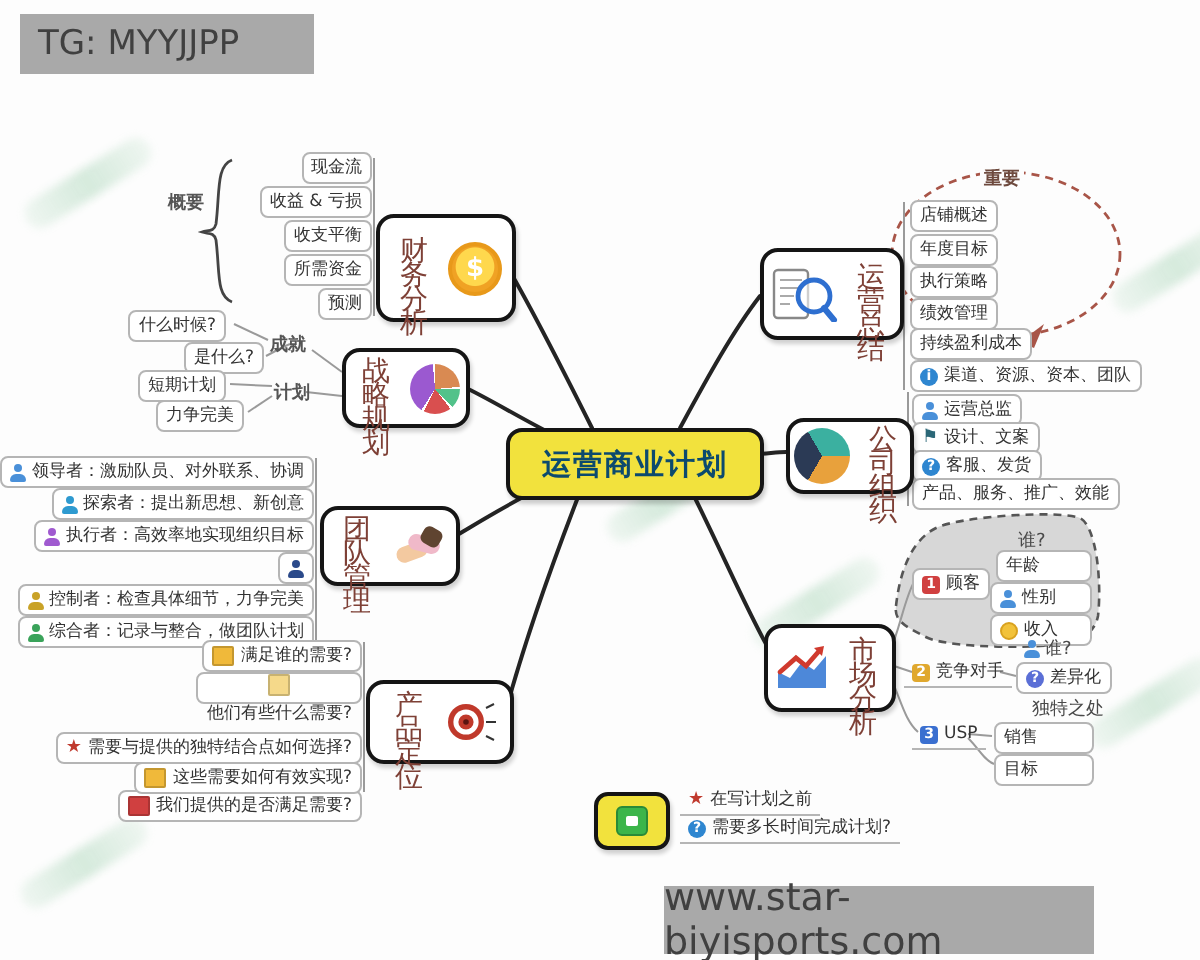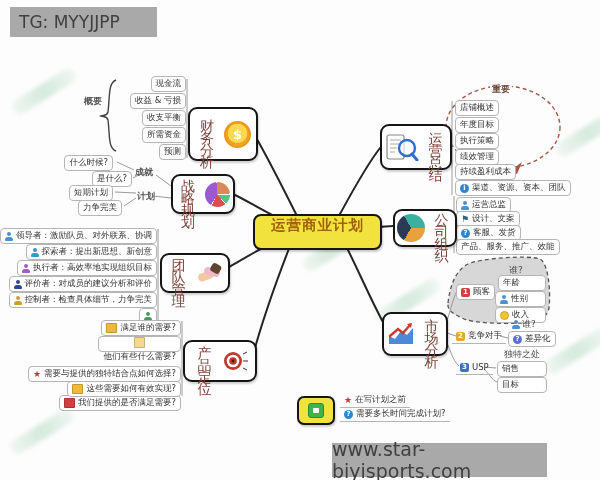--- a/index.html
+++ b/index.html
@@ -5,22 +5,22 @@
   html,body{margin:0;padding:0;background:#fff;font-family:"DejaVu Sans",sans-serif;}
   #canvas{position:relative;width:600px;height:480px;background:#fdfdfd;overflow:hidden;}
   svg.overlay{position:absolute;left:0;top:0;z-index:1;}
   .bar{position:absolute;background:#a9a9a9;color:#404040;display:flex;align-items:center;z-index:5;}
   .bar.hdr{left:10px;top:7px;width:138px;height:30px;font-size:17px;padding-left:9px;}
   .bar.ftr{left:332px;top:443px;width:215px;height:34px;font-size:19px;justify-content:flex-end;}
   .node{position:absolute;display:flex;align-items:center;justify-content:center;gap:5px;background:#fff;
         border:2px solid #151515;border-radius:9px;box-shadow:1px 2px 2px rgba(0,0,0,.18);z-index:3;}
   .nlab{font-weight:normal;font-size:14px;line-height:12px;color:#7e4036;width:24px;word-break:break-all;text-align:center;margin-top:20px;}
   .center-node{position:absolute;left:253px;top:214px;width:125px;height:32px;background:#f2e23d;border:2px solid #151515;
-        border-radius:8px;display:flex;justify-content:center;font-size:14.5px;font-weight:bold;
-        color:#a16207;z-index:3;box-shadow:1px 2px 2px rgba(0,0,0,.2);letter-spacing:1px;}
+        border-radius:8px;display:flex;align-items:center;justify-content:center;font-size:14.5px;font-weight:bold;
+        color:#0c4a6e;z-index:3;box-shadow:1px 2px 2px rgba(0,0,0,.2);letter-spacing:1px;}
   .ib{position:absolute;display:flex;align-items:center;gap:3px;background:#fff;border:1px solid #b5b5b5;
       border-radius:4px;height:14px;padding:0 4px;font-size:8.5px;color:#333;white-space:nowrap;z-index:2;}
   .lab{position:absolute;font-size:9px;color:#4a4a4a;z-index:2;white-space:nowrap;}
   .lab.grp{font-weight:bold;color:#555;}
   .imp{position:absolute;left:490px;top:83px;font-size:9px;font-weight:bold;color:#6e4a3e;background:#fdfdfd;
        padding:0 2px;z-index:2;}
   .ul{border:none;border-bottom:1px solid #b5b5b5;border-radius:0;background:transparent;}
   .person{position:relative;display:inline-block;width:8px;height:9px;flex:0 0 8px;}
   .person::before{content:"";position:absolute;top:0;left:2px;width:4px;height:4px;border-radius:50%;background:currentColor;}
   .person::after{content:"";position:absolute;bottom:0;left:0;width:8px;height:4px;border-radius:3px 3px 1px 1px;background:currentColor;}
@@ -171,28 +171,28 @@
   <div class="ib" style="right:443px;top:244px;font-family:Liberation Mono, monospace;">
       <span class="person p-teal"></span>
       <span>探索者：提出新思想、新创意</span>
     </div>
   <div class="ib" style="right:443px;top:260px;">
       <span class="person p-purple"></span>
       <span>执行者：高效率地实现组织目标</span>
     </div>
   <div class="ib" style="right:443px;top:276px;">
       <span class="person p-navy"></span>
-      <span>评价者：对成员的建议分析和评价</span>
     </div>
   <div class="ib" style="right:443px;top:292px;">
       <span class="person p-yellow"></span>
       <span>控制者：检查具体细节，力争完美</span>
     </div>
   <div class="ib" style="right:443px;top:308px;">
       <span class="person p-green"></span>
+      <span>综合者：记录与整合，做团队计划</span>
     </div>
 
   <div class="node" style="left:183px;top:340px;width:70px;height:38px;">
     <span class="nlab">产品定位</span>
     <svg width="26" height="24">
       <circle cx="11" cy="12" r="9" fill="#c0392b"></circle>
         <circle cx="11" cy="12" r="6.3" fill="#fff"></circle>
       <circle cx="11" cy="12" r="3.8" fill="#c0392b"></circle>
         <circle cx="11" cy="12" r="1.4" fill="#5a1410"></circle>
       <g stroke="#333" stroke-width="1">
@@ -311,21 +311,21 @@
       <span>谁?</span>
     </div>
   <div class="ib" style="left:508px;top:331px;">
       <span class="circ" style="background:#5b6fd6;">?</span>
       <span>差异化</span>
     </div>
   <div class="ib ul" style="left:456px;top:360px;">
       <span class="sq sq-blue">3</span>
       <span>USP</span>
     </div>
-  <div class="lab" style="left:504px;top:348px;">独特之处</div>
+  <div class="lab" style="left:516px;top:348px;">独特之处</div>
   <div class="ib" style="left:497px;top:361px;width:40px;">
       <span>销售</span>
     </div>
   <div class="ib" style="left:497px;top:377px;width:40px;">
       <span>目标</span>
     </div>
 
   <div class="node" style="left:297px;top:396px;width:34px;height:25px;background:#f2e23d;border-radius:7px;">
     <span class="gapp">
         <i></i>

